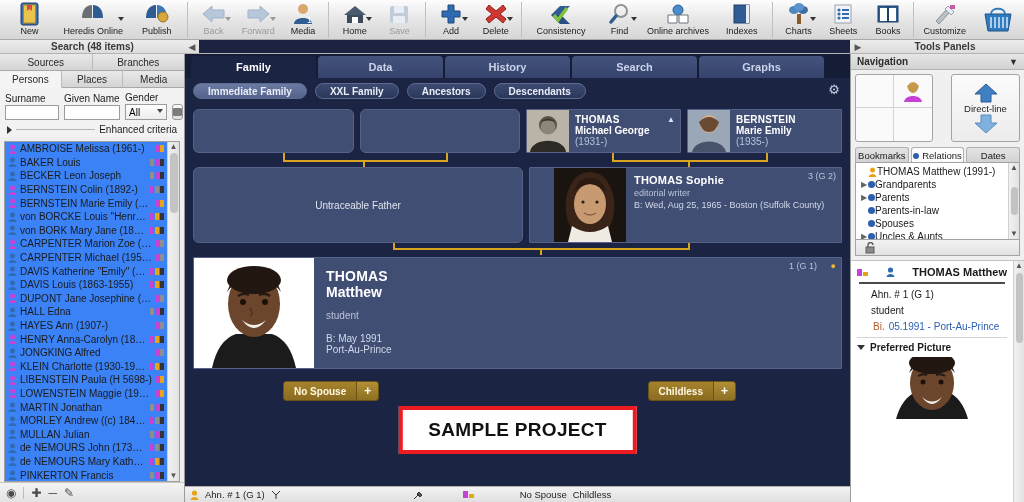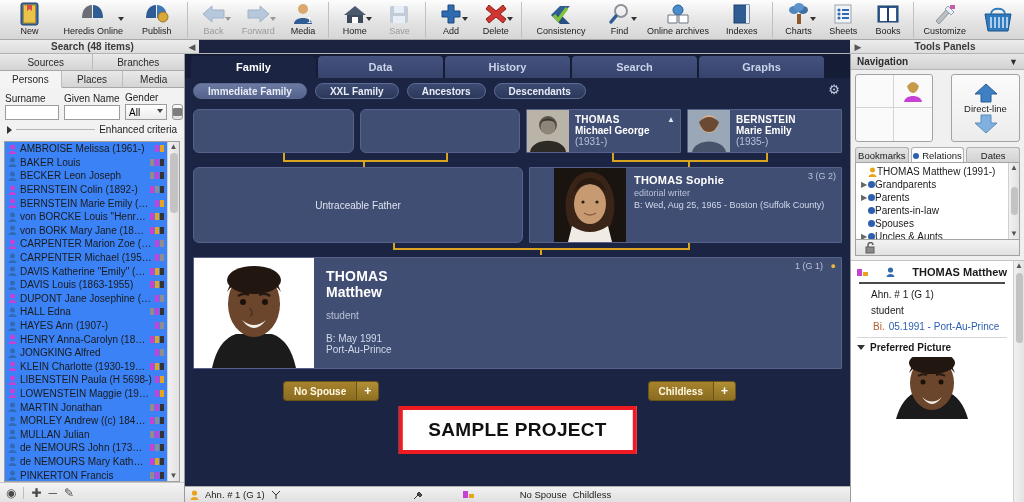--- a/index.html
+++ b/index.html
@@ -981,21 +981,21 @@
                 <path d="M56 50 q4 6 0 8" stroke="#4d3220" stroke-width="1.6" fill="none"></path>
               </svg>
             </div>
             <div class="info">
               <div class="sn">THOMAS</div>
               <div class="gn">Matthew</div>
               <div class="occ" style="margin-top:10px;font-size:10px">student</div>
               <div class="bd" style="margin-top:12px;font-size:10px">B: May 1991</div>
               <div class="bd" style="font-size:10px">Port-Au-Prince</div>
             </div>
-            <span class="corner" style="right:18px">1 (G 1)</span>
+            <span class="corner" style="right:24px">1 (G 1)</span>
             <span style="position:absolute;right:5px;top:3px;font-size:9px;color:#e8b83a">●</span>
           </div>
         </div>
 
         <div class="btnrow">
           <div class="goldbtn" style="margin-left:82px">
             <span class="t">No Spouse</span>
             <span class="p">+</span>
           </div>
           <div class="spacerflex"></div>

